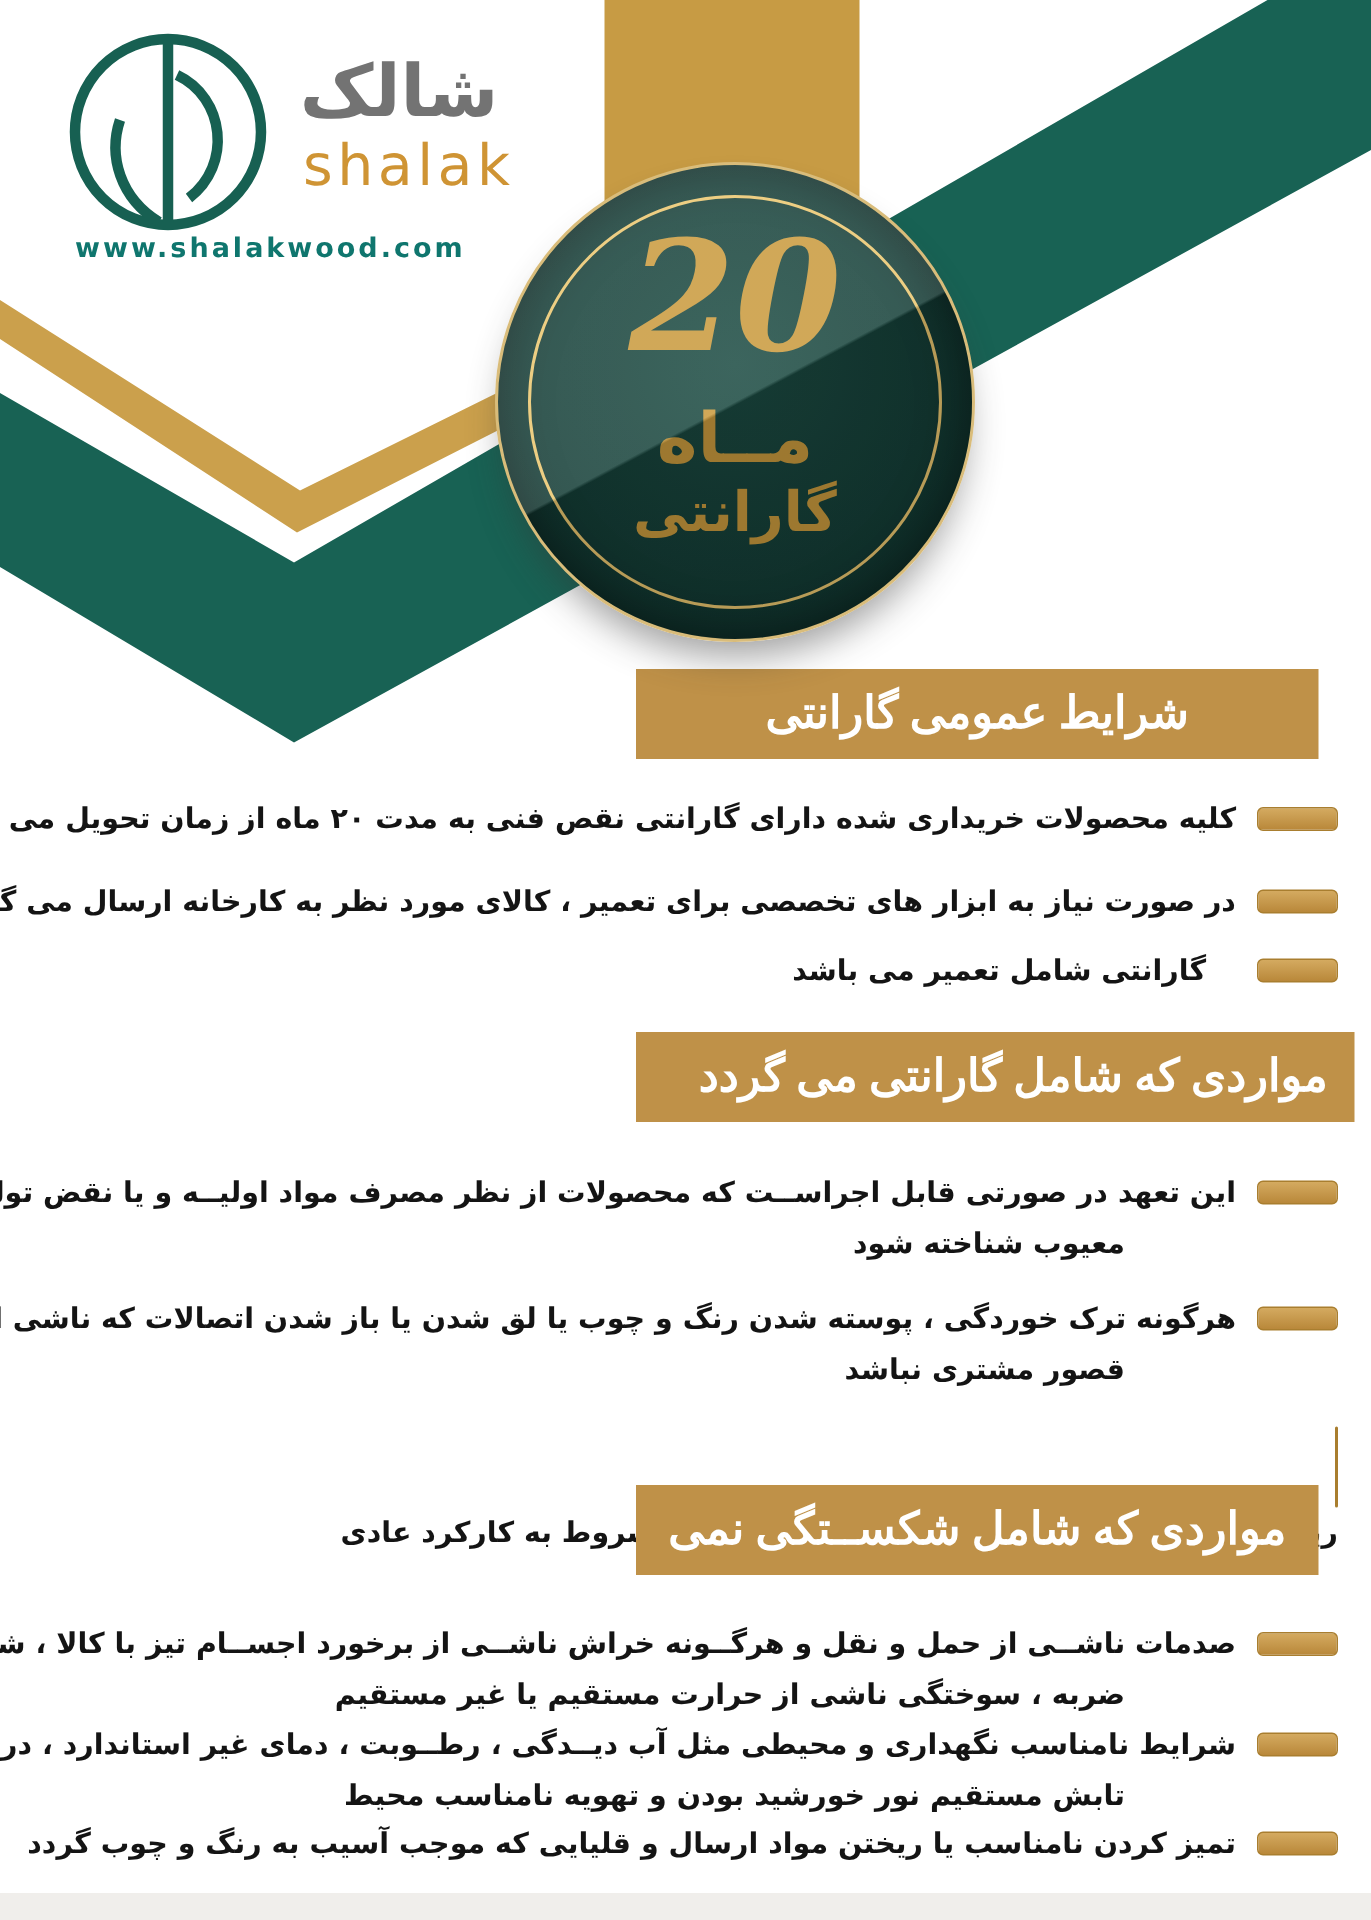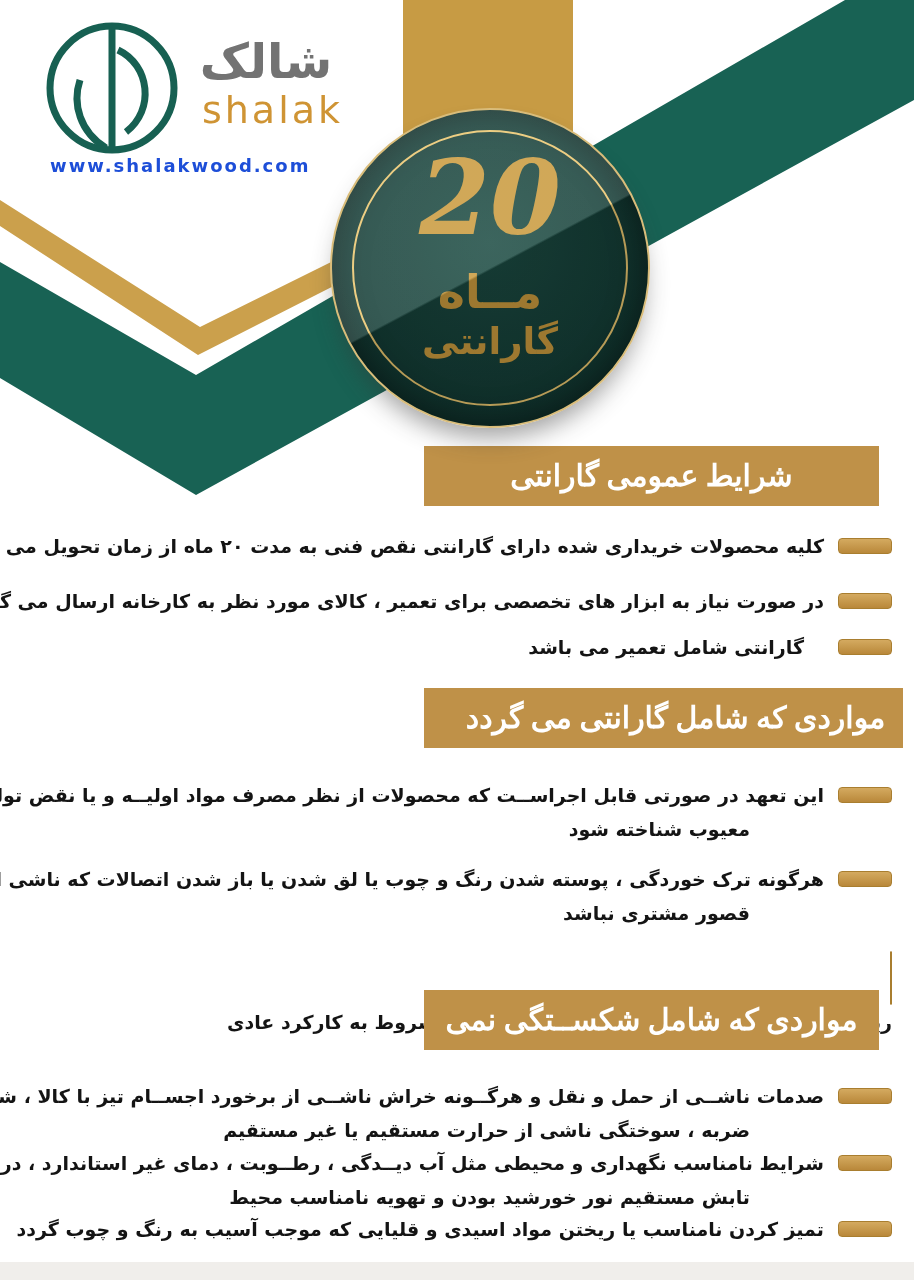--- a/index.html
+++ b/index.html
@@ -6,21 +6,21 @@
   .page{position:relative;width:914px;height:1280px;background:#ffffff;overflow:hidden;
         font-family:"DejaVu Sans",sans-serif;}
   .decor{position:absolute;left:0;top:0;z-index:1;}
 
   
   .brand-fa{position:absolute;left:186px;top:30px;width:160px;height:62px;z-index:2;
             font-size:48px;font-weight:bold;color:#737373;text-align:center;line-height:62px;}
   .brand-en{position:absolute;left:180px;top:88px;width:185px;z-index:2;
             font-size:38px;color:#cf9434;letter-spacing:3px;text-align:center;line-height:44px;}
   .brand-url{position:absolute;left:50px;top:155px;z-index:2;
-             font-size:18px;font-weight:bold;color:#1d4ed8;letter-spacing:2px;}
+             font-size:18px;font-weight:bold;color:#0f766e;letter-spacing:2px;}
 
   
   .badge{position:absolute;left:330px;top:108px;width:316px;height:316px;border-radius:50%;z-index:3;
          background:radial-gradient(circle at 50% 42%, #1c4c43 0%, #153f38 55%, #0e332c 100%);
          border:2px solid #d9bc7a;
          box-shadow:0 16px 24px -6px rgba(50,50,50,0.45), inset 0 0 34px rgba(0,0,0,0.45);}
   .badge-ring{position:absolute;inset:20px;border:2px solid #eac66f;border-radius:50%;}
   .badge-number{position:absolute;left:0;top:22px;width:100%;height:132px;line-height:132px;text-align:center;
                 font-family:"DejaVu Serif",serif;font-style:italic;font-weight:bold;
                 font-size:102px;color:#c99a3d;}
@@ -134,18 +134,18 @@
   <div class="item" style="top:1146px;">
     <div class="pill"></div>
     <div class="itext">
       <div class="l1">شرایط نامناسب نگهداری و محیطی مثل آب دیــدگی ، رطــوبت ، دمای غیر استاندارد ، در معــرض</div>
       <div class="l2">تابش مستقیم نور خورشید بودن و تهویه نامناسب محیط</div>
     </div>
   </div>
   <div class="item" style="top:1212px;">
     <div class="pill"></div>
     <div class="itext">
-        <div class="l1">تمیز کردن نامناسب یا ریختن مواد اسیدی و قلیایی که موجب آسیب به رنگ و چوب گردد</div>
+        <div class="l1">تمیز کردن نامناسب یا ریختن مواد ارسال و قلیایی که موجب آسیب به رنگ و چوب گردد</div>
       </div>
   </div>
 
   <div class="footer-strip"></div>
 </div>
 
 </body></html>

